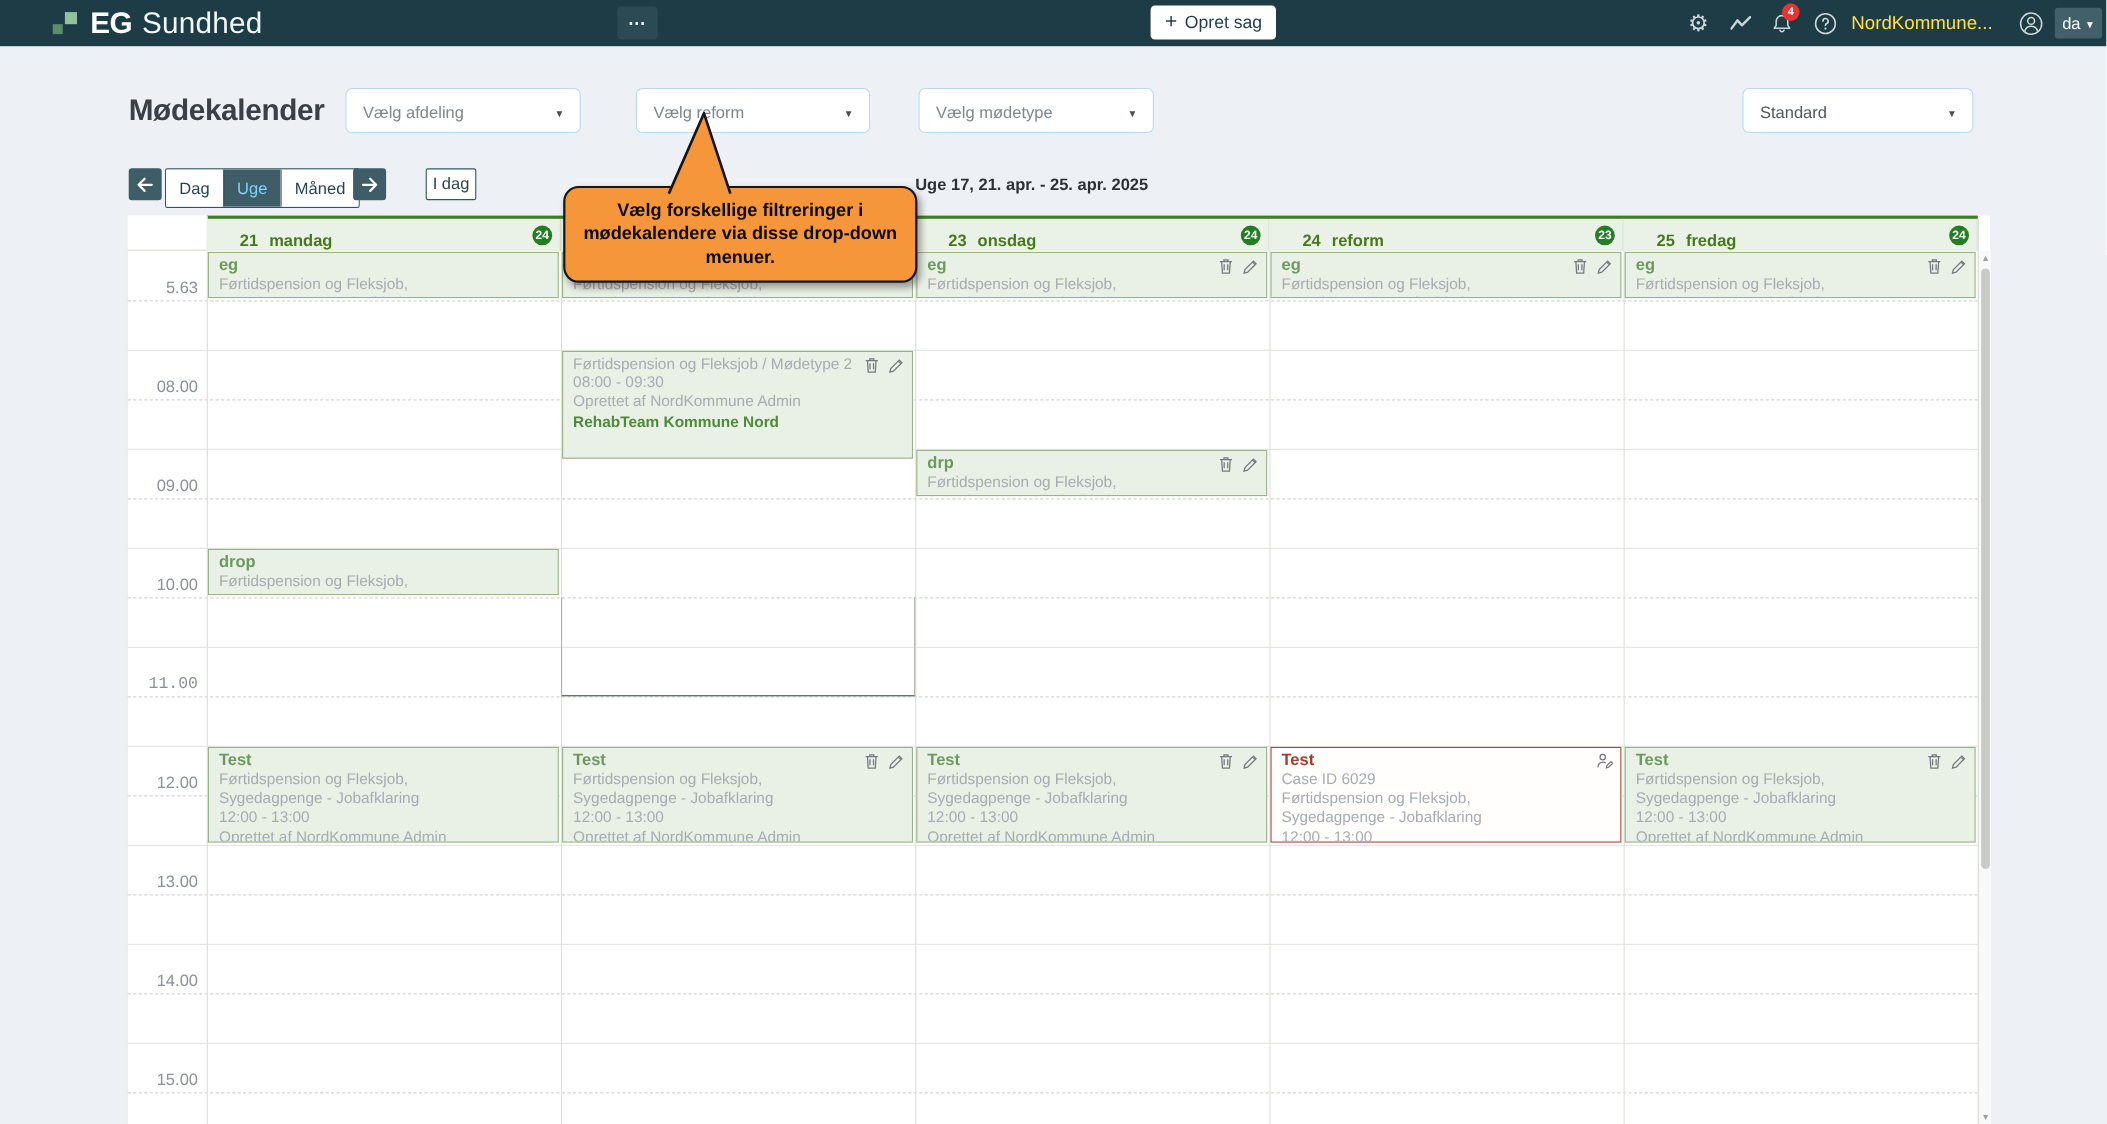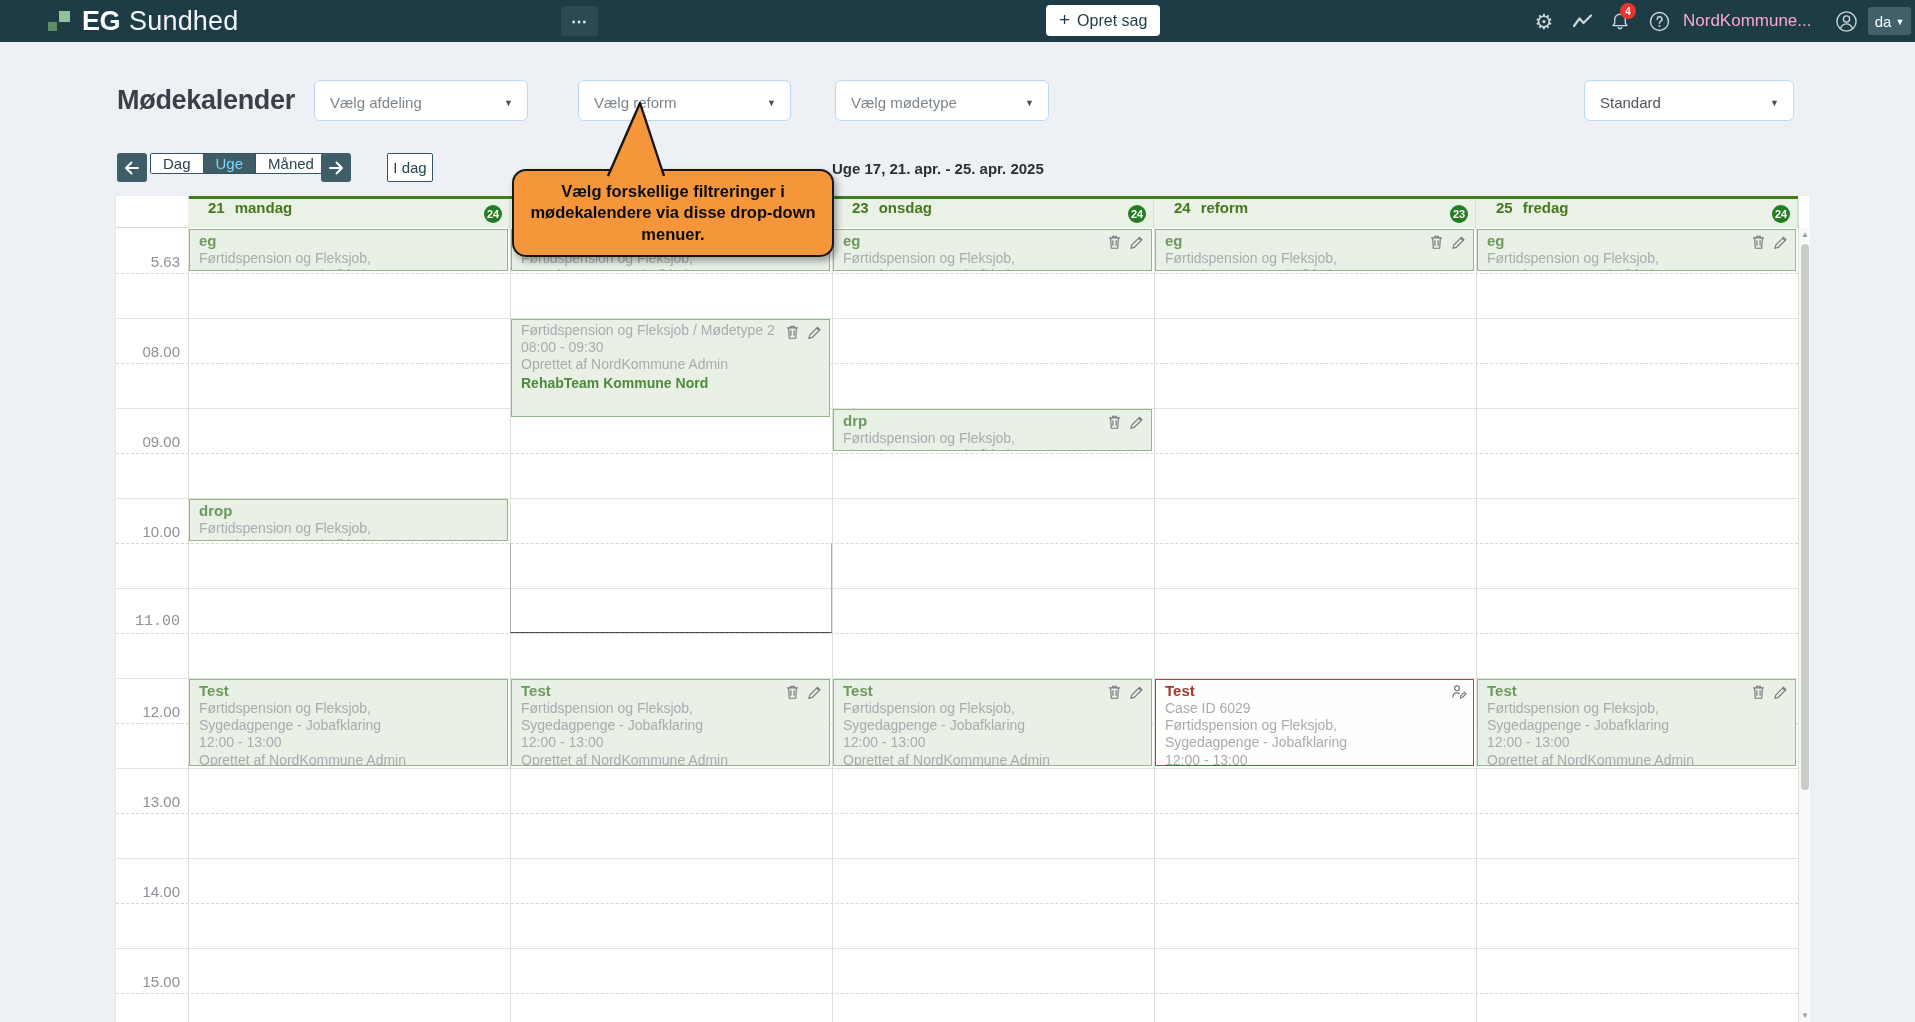--- a/index.html
+++ b/index.html
@@ -18,53 +18,53 @@
   .more-btn { position:absolute; left:561px; top:6px; width:37px; height:30px; background:#2b4a53; border:none; border-radius:4px; color:#e8eeef; font-size:16px; font-weight:bold; letter-spacing:1px; cursor:pointer; }
   .search-box { position:absolute; left:608px; top:5px; width:432px; height:31px; background:#28464f; border-radius:4px; }
   .search-box input { width:100%; height:100%; background:transparent; border:none; outline:none; color:#dfe7e9; font-size:15px; padding:0 14px; font-family:inherit; }
   .search-box input::placeholder { color:#90a5ab; }
   .create-btn { position:absolute; left:1046px; top:5px; height:31px; padding:0 13px; background:#fff; border:none; border-radius:4px; color:#1d3c45; font-size:16px; font-family:inherit; display:flex; align-items:center; gap:7px; cursor:pointer; }
   .create-btn .plus { font-size:19px; font-weight:400; margin-top:-2px; }
   .nav-ico { position:absolute; top:0; height:42px; display:flex; align-items:center; justify-content:center; width:28px; color:#cdd6d9; cursor:pointer; }
   .nav-ico svg { display:block; }
   .gear-glyph { font-size:21px; line-height:1; }
   .bell-badge { position:absolute; left:14px; top:3px; min-width:16px; height:16px; border-radius:8px; background:#e8332e; color:#fff; font-size:10px; font-weight:bold; display:flex; align-items:center; justify-content:center; padding:0 4px; }
-  .org-label { position:absolute; left:1683px; top:0; height:42px; display:flex; align-items:center; color:#f9a8d4; font-size:17px; }
+  .org-label { position:absolute; left:1683px; top:0; height:42px; display:flex; align-items:center; color:#fde047; font-size:17px; }
   .lang-btn { position:absolute; left:1868px; top:7px; width:43px; height:28px; background:#42606a; border:none; border-radius:3px; color:#fff; font-size:15px; font-family:inherit; display:flex; align-items:center; justify-content:center; gap:4px; cursor:pointer; }
   .lang-btn .chev { font-size:9px; margin-top:1px; }
 
   
   .page-title { position:absolute; left:117px; top:85px; font-size:27px; font-weight:bold; color:#3a4045; letter-spacing:-0.3px; }
   .dd { position:absolute; top:80px; height:41px; background:#fff; border:1px solid #bcd8ee; border-radius:6px; display:flex; align-items:center; justify-content:space-between; padding:4px 14px 0 15px; font-size:15px; color:#7d868d; cursor:pointer; z-index:10; }
   .dd .caret { font-size:9px; color:#4a4f54; }
   .dd-afdeling { left:314px; width:214px; }
   .dd-reform   { left:578px; width:213px; }
   .dd-modetype { left:835px; width:214px; }
   .dd-standard { left:1584px; width:210px; color:#4e565e; }
 
   
   .nav-arrow { position:absolute; top:153px; width:30px; height:29px; background:#3e5d67; border:none; border-radius:3px; display:flex; align-items:center; justify-content:center; cursor:pointer; }
   .arrow-prev { left:117px; }
   .arrow-next { left:321px; }
-  .seg { position:absolute; left:150px; top:153px; height:21px; display:flex; border:1px solid #36545e; border-radius:2px; overflow:hidden; background:#fff; }
+  .seg { position:absolute; left:150px; top:153px; height:36px; display:flex; border:1px solid #36545e; border-radius:2px; overflow:hidden; background:#fff; }
   .seg button { border:none; background:#fff; color:#27444d; font-size:15px; font-family:inherit; padding:0 12px; cursor:pointer; border-left:1px solid #36545e; }
   .seg button:first-child { border-left:none; }
   .seg button.active { background:#3e5d67; color:#7dd3fc; }
   .today-btn { position:absolute; left:387px; top:153px; width:46px; height:29px; background:#fff; border:1px solid #36545e; border-radius:2px; color:#27444d; font-size:15px; font-family:inherit; cursor:pointer; }
   .week-label { position:absolute; left:832px; top:160px; font-size:15px; font-weight:bold; color:#2c3135; }
 
   
   .callout-box { position:absolute; left:512px; top:169px; width:322px; height:88px; background:#f5963a; border:2px solid #161616; border-radius:14px; z-index:50; display:flex; align-items:center; justify-content:center; text-align:center; padding:6px 14px; box-shadow:3px 4px 7px rgba(0,0,0,.35); }
   .callout-box .txt { font-size:16.5px; font-weight:bold; color:#0c0c0c; line-height:1.28; }
   .callout-tail { position:absolute; left:596px; top:101px; z-index:51; }
 
   
   .calendar { position:absolute; left:115px; top:196px; width:1694px; height:826px; background:#fff; border-left:1px solid #e3e6e1; z-index:1; }
   .cal-topline { position:absolute; left:72px; top:0; width:1610px; height:3px; background:#3f7d1e; }
-  .day-head { position:absolute; top:3px; height:29px; background:#eaf1e6; border-right:1px solid #d8ded2; display:flex; align-items:flex-start; padding-left:20px; }
+  .day-head { position:absolute; top:3px; height:29px; background:#eaf1e6; border-right:1px solid #d8ded2; display:flex; align-items:flex-end; padding-left:30px; }
   .day-head .num { color:#47781c; font-size:15px; font-weight:bold; margin-right:10px; }
   .day-head .nam { color:#47781c; font-size:15px; font-weight:bold; }
   .day-badge { position:absolute; right:7px; top:50%; transform:translateY(-50%); width:18px; height:18px; border-radius:50%; background:#237d23; color:#fff; font-size:11px; font-weight:bold; display:flex; align-items:center; justify-content:center; }
   .gutter-head { position:absolute; left:0; top:0; width:72px; height:32px; background:#fff; border-bottom:1px solid #d8ded2; }
   .head-underline { position:absolute; left:72px; top:31px; width:1610px; height:1px; background:#d8ded2; }
   .hline { position:absolute; left:0; width:1682px; height:0; border-top:1px solid #e2e5df; }
   .hline.dashed { border-top:1px dashed #d4d8d1; }
   .vline { position:absolute; top:3px; bottom:0; width:0; border-left:1px solid #dbe1d6; }
   .time-label { position:absolute; left:0; width:64px; text-align:right; color:#8b9196; font-size:15px; }
   .sel-slot { position:absolute; border-left:1px solid #a9b3a6; border-right:1px solid #a9b3a6; border-bottom:1px solid #44514a; background:transparent; }

